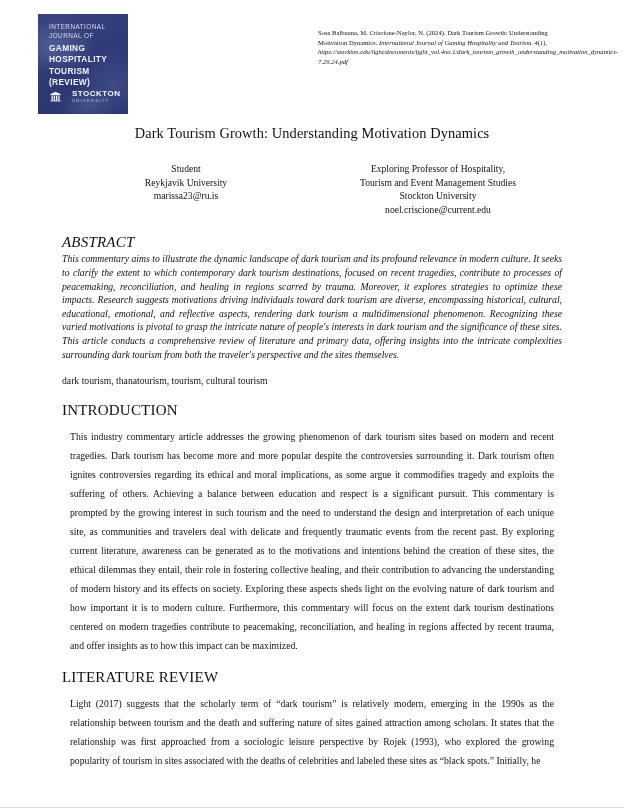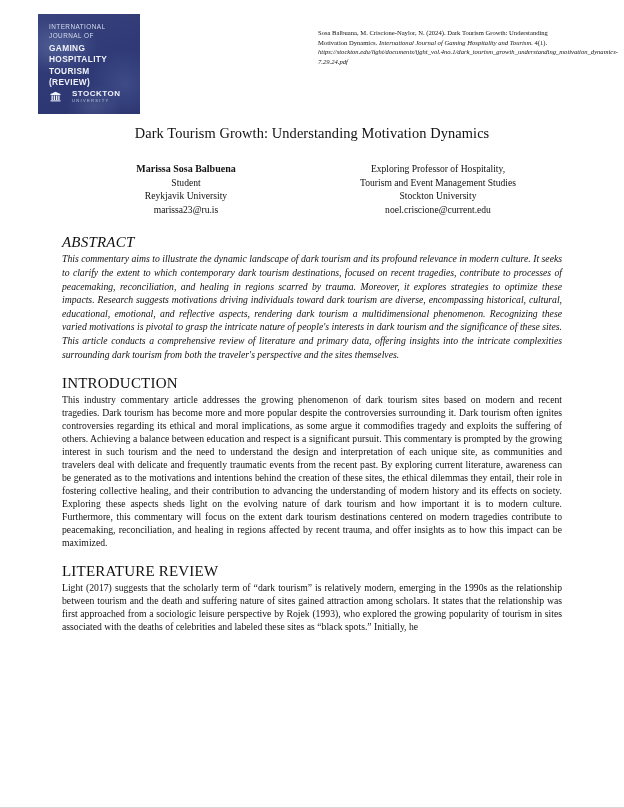--- a/index.html
+++ b/index.html
@@ -32,21 +32,21 @@
     top: 14px;
     left: 38px;
     right: 40px;
     height: 104px;
   }
 
   .journal-logo {
     position: absolute;
     left: 0;
     top: 0;
-    width: 102px;
+    width: 90px;
     height: 100px;
     background:
       radial-gradient(ellipse 60px 40px at 18% 32%, rgba(120,140,190,0.40), rgba(40,52,110,0) 70%),
       radial-gradient(ellipse 50px 50px at 85% 70%, rgba(95,115,175,0.32), rgba(40,52,110,0) 72%),
       radial-gradient(ellipse 40px 30px at 55% 92%, rgba(150,165,205,0.22), rgba(40,52,110,0) 70%),
       linear-gradient(160deg, #39437e 0%, #2f3a76 45%, #2b3570 100%);
     overflow: hidden;
   }
   .journal-logo .inner {
     position: absolute;
@@ -168,23 +168,23 @@
   .keywords-block { margin-top: 13px; }
   .keywords-body {
     font-size: 9.7px;
     line-height: 13.6px;
     margin: 0;
   }
 
   .body-section { margin-top: 14px; }
   .body-text {
     font-size: 9.7px;
-    line-height: 13px;
+    line-height: 19px;
     text-align: justify;
-    margin: 0;
+    margin: 8px;
   }
 </style>
 </head>
 <body>
 
 <div class="page">
 
   <div class="masthead">
 
     <div class="journal-logo">
@@ -221,41 +221,41 @@
 
   </div>
 
   <div class="article">
 
     <div class="paper-title">Dark Tourism Growth: Understanding Motivation Dynamics</div>
 
     <div class="authors">
 
       <div class="author-col">
-        <div class="aname">Marissa Sosa Balbuena</div>
         <div>Student</div>
         <div>Reykjavik University</div>
         <div>marissa23@ru.is</div>
       </div>
 
       <div class="author-col">
         <div>Exploring Professor of Hospitality,</div>
         <div>Tourism and Event Management Studies</div>
         <div>Stockton University</div>
         <div>noel.criscione@current.edu</div>
       </div>
 
     </div>
 
     <div>
       <div class="section-head italic">ABSTRACT</div>
       <p class="abstract-body">This commentary aims to illustrate the dynamic landscape of dark tourism and its profound relevance in modern culture. It seeks to clarify the extent to which contemporary dark tourism destinations, focused on recent tragedies, contribute to processes of peacemaking, reconciliation, and healing in regions scarred by trauma. Moreover, it explores strategies to optimize these impacts. Research suggests motivations driving individuals toward dark tourism are diverse, encompassing historical, cultural, educational, emotional, and reflective aspects, rendering dark tourism a multidimensional phenomenon. Recognizing these varied motivations is pivotal to grasp the intricate nature of people's interests in dark tourism and the significance of these sites. This article conducts a comprehensive review of literature and primary data, offering insights into the intricate complexities surrounding dark tourism from both the traveler's perspective and the sites themselves.</p>
     </div>
 
     <div class="keywords-block">
+      <p class="keywords-body">dark tourism, thanatourism, tourism, cultural tourism</p>
     </div>
 
     <div class="body-section">
       <div class="section-head">INTRODUCTION</div>
       <p class="body-text">This industry commentary article addresses the growing phenomenon of dark tourism sites based on modern and recent tragedies. Dark tourism has become more and more popular despite the controversies surrounding it. Dark tourism often ignites controversies regarding its ethical and moral implications, as some argue it commodifies tragedy and exploits the suffering of others. Achieving a balance between education and respect is a significant pursuit. This commentary is prompted by the growing interest in such tourism and the need to understand the design and interpretation of each unique site, as communities and travelers deal with delicate and frequently traumatic events from the recent past. By exploring current literature, awareness can be generated as to the motivations and intentions behind the creation of these sites, the ethical dilemmas they entail, their role in fostering collective healing, and their contribution to advancing the understanding of modern history and its effects on society. Exploring these aspects sheds light on the evolving nature of dark tourism and how important it is to modern culture. Furthermore, this commentary will focus on the extent dark tourism destinations centered on modern tragedies contribute to peacemaking, reconciliation, and healing in regions affected by recent trauma, and offer insights as to how this impact can be maximized.</p>
     </div>
 
     <div class="body-section">
       <div class="section-head">LITERATURE REVIEW</div>
       <p class="body-text">Light (2017) suggests that the scholarly term of “dark tourism” is relatively modern, emerging in the 1990s as the relationship between tourism and the death and suffering nature of sites gained attraction among scholars. It states that the relationship was first approached from a sociologic leisure perspective by Rojek (1993), who explored the growing popularity of tourism in sites associated with the deaths of celebrities and labeled these sites as “black spots.” Initially, he</p>

